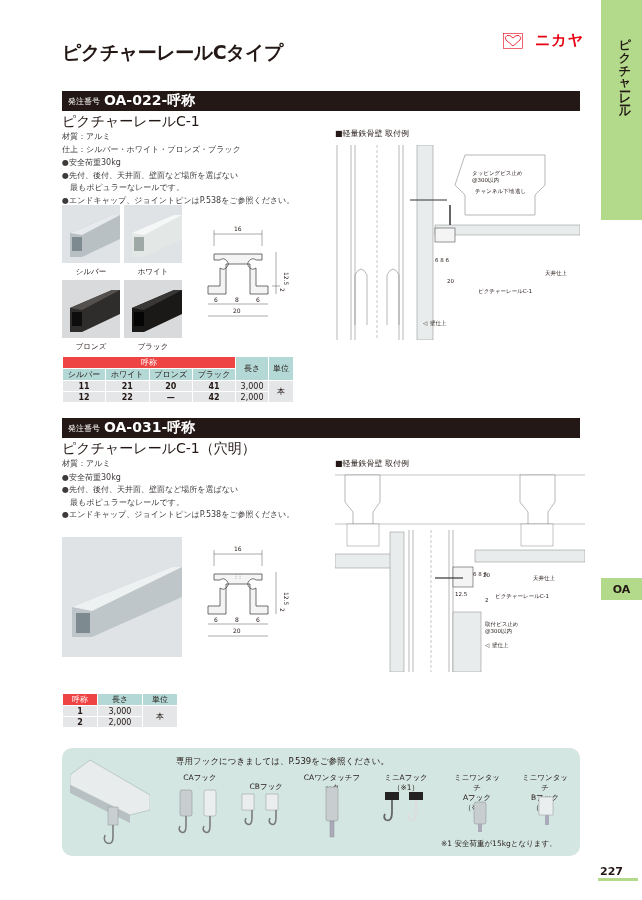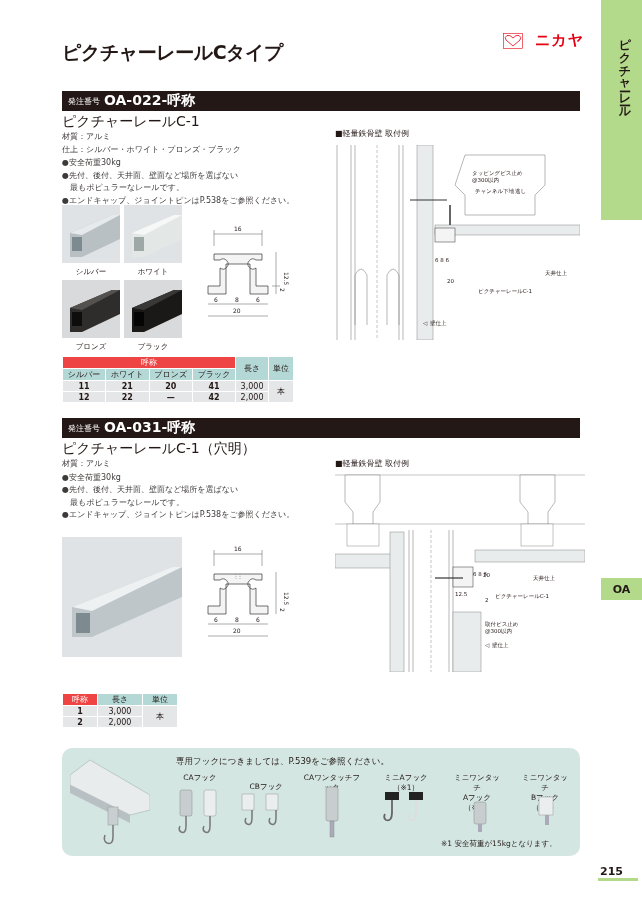--- a/index.html
+++ b/index.html
@@ -51,21 +51,21 @@
   <svg width="20" height="16" viewBox="0 0 20 16">
     <rect x="0.5" y="0.5" width="19" height="15" fill="none" stroke="#e60012" stroke-width="0.6"></rect>
     <path d="M10 13 L3 7 Q1 4 4 2.5 Q7 1.5 10 5 Q13 1.5 16 2.5 Q19 4 17 7 Z" fill="none" stroke="#e60012" stroke-width="0.8"></path>
   </svg>
   <span class="logo-text">ニカヤ</span>
 </div>
 
 <div class="abs side-tab"></div>
 <div class="abs side-tab-label">ピクチャーレール</div>
 <div class="abs cat-tab">OA</div>
-<div class="abs page-num">215</div>
+<div class="abs page-num">227</div>
 <div class="abs page-num-line"></div>
 
 <div class="abs order-bar" style="top:91px;">
   <span class="order-prefix">発注番号</span>
   <span class="order-code">OA-022-呼称</span>
 </div>
 <div class="abs product-name" style="top:113px;">ピクチャーレールC-1</div>
 <div class="abs spec" style="top:131px;">
   <div>材質：アルミ</div>
   <div>仕上：シルバー・ホワイト・ブロンズ・ブラック</div>

